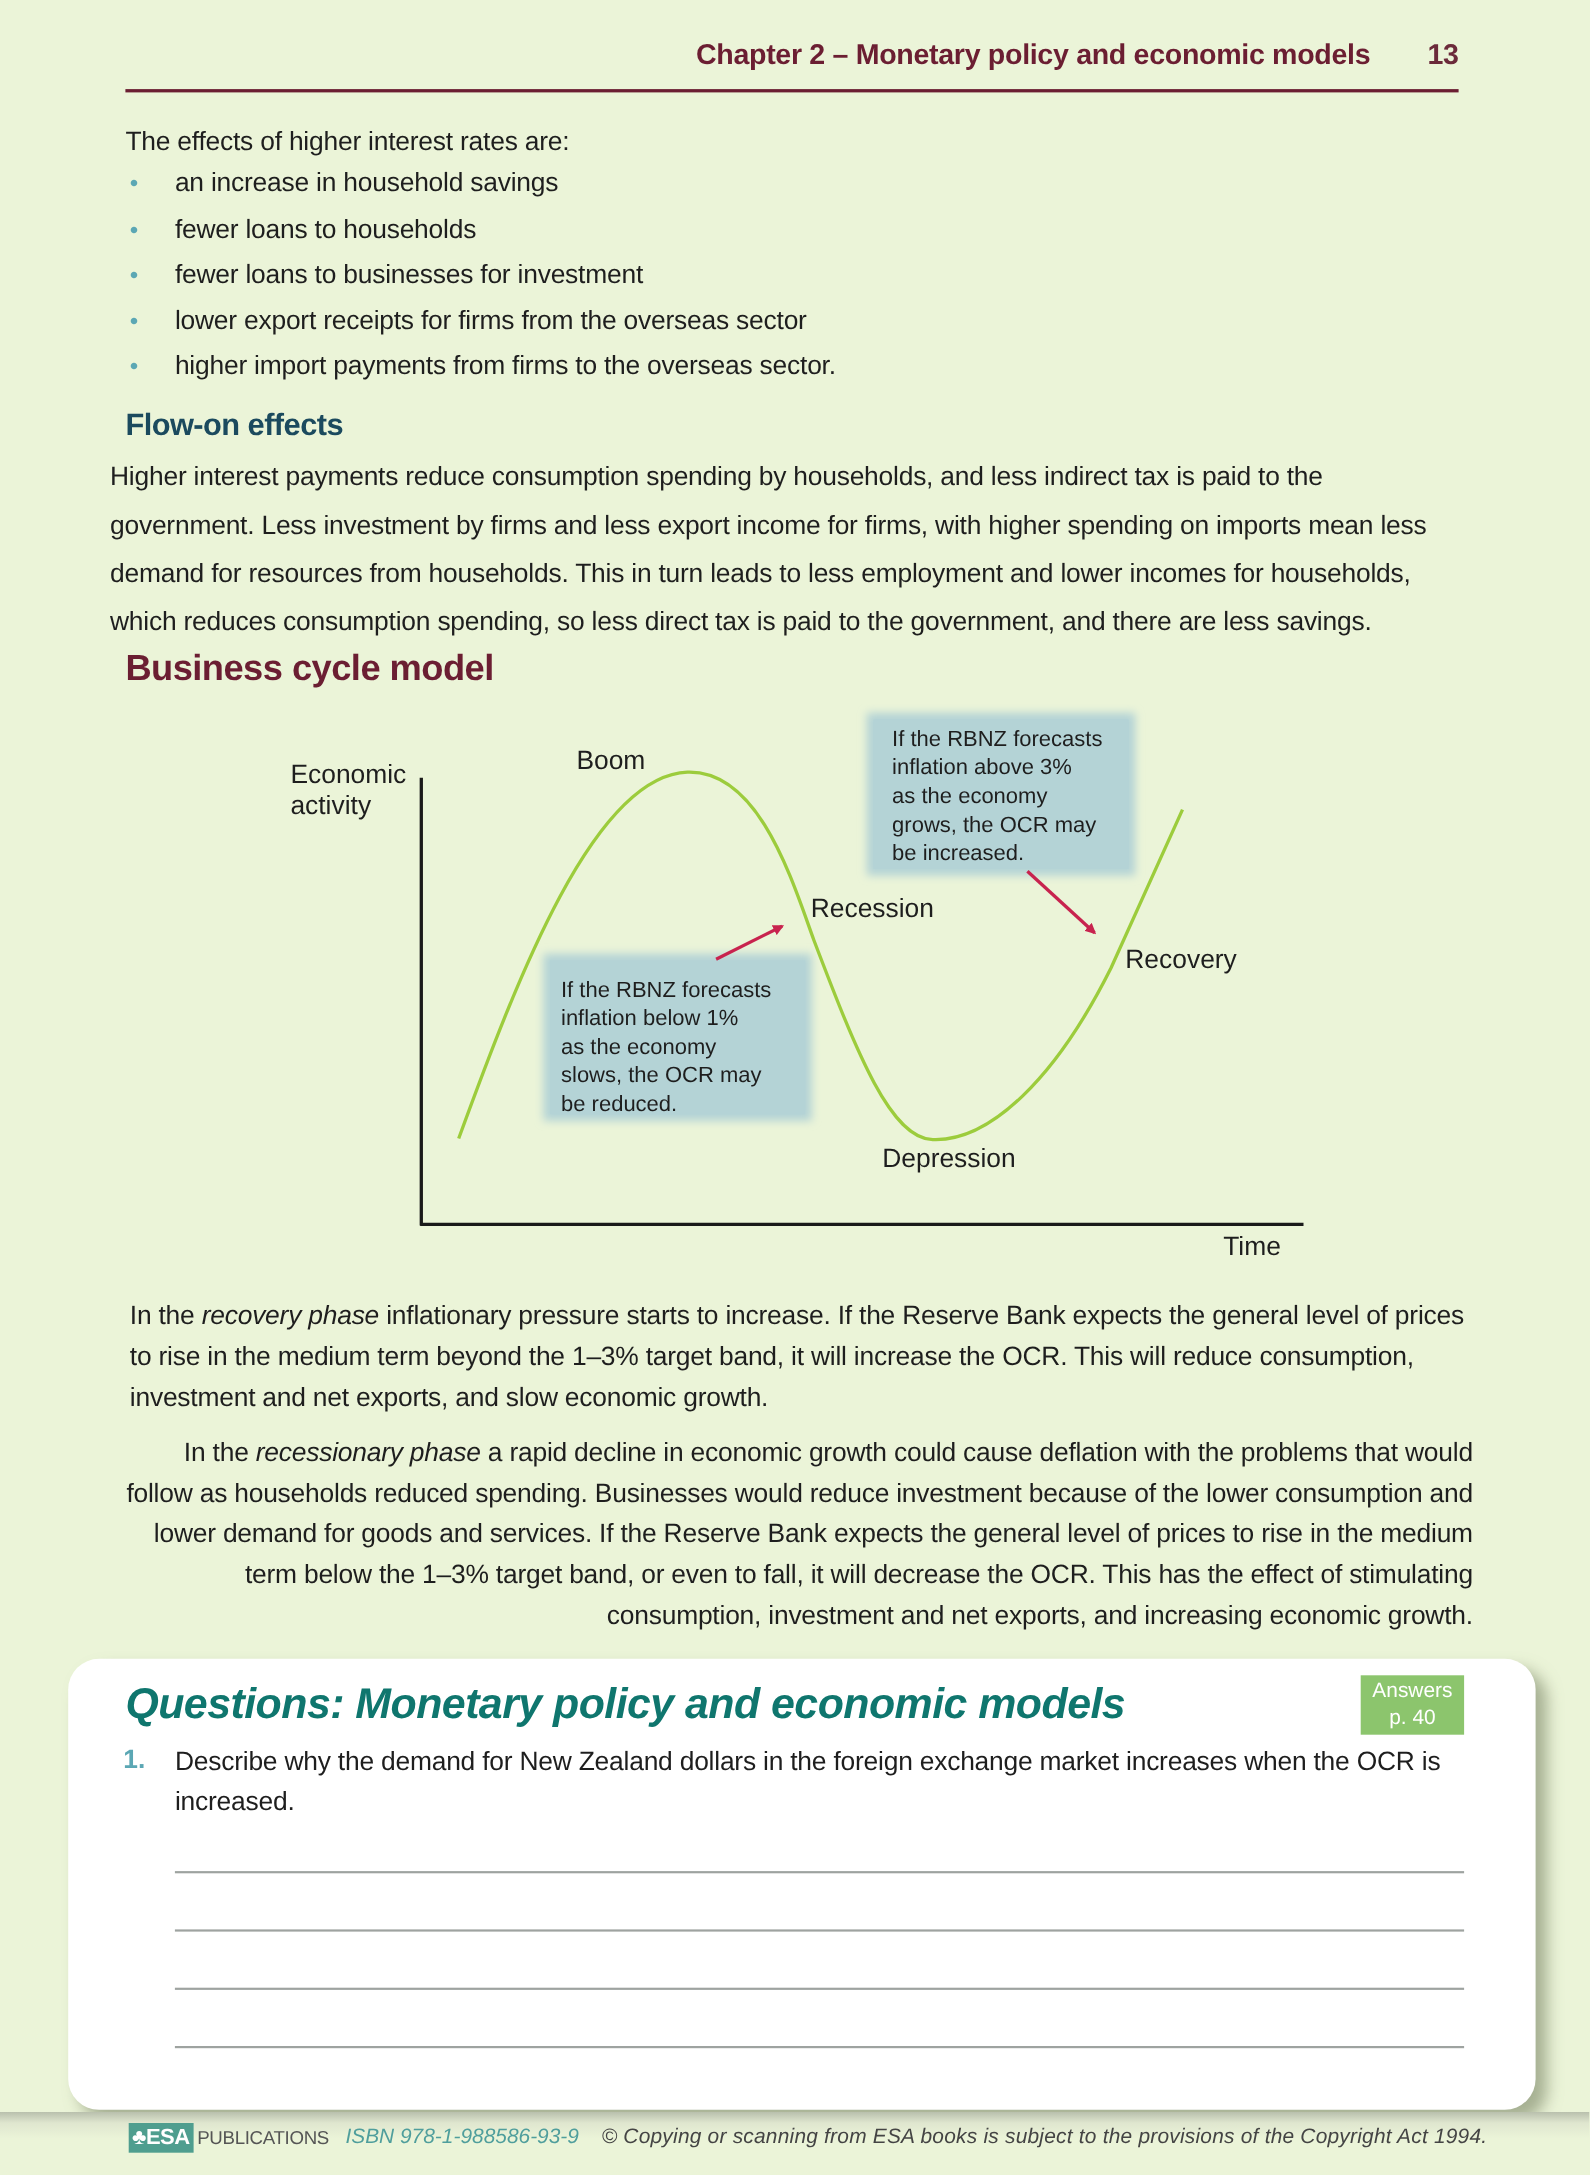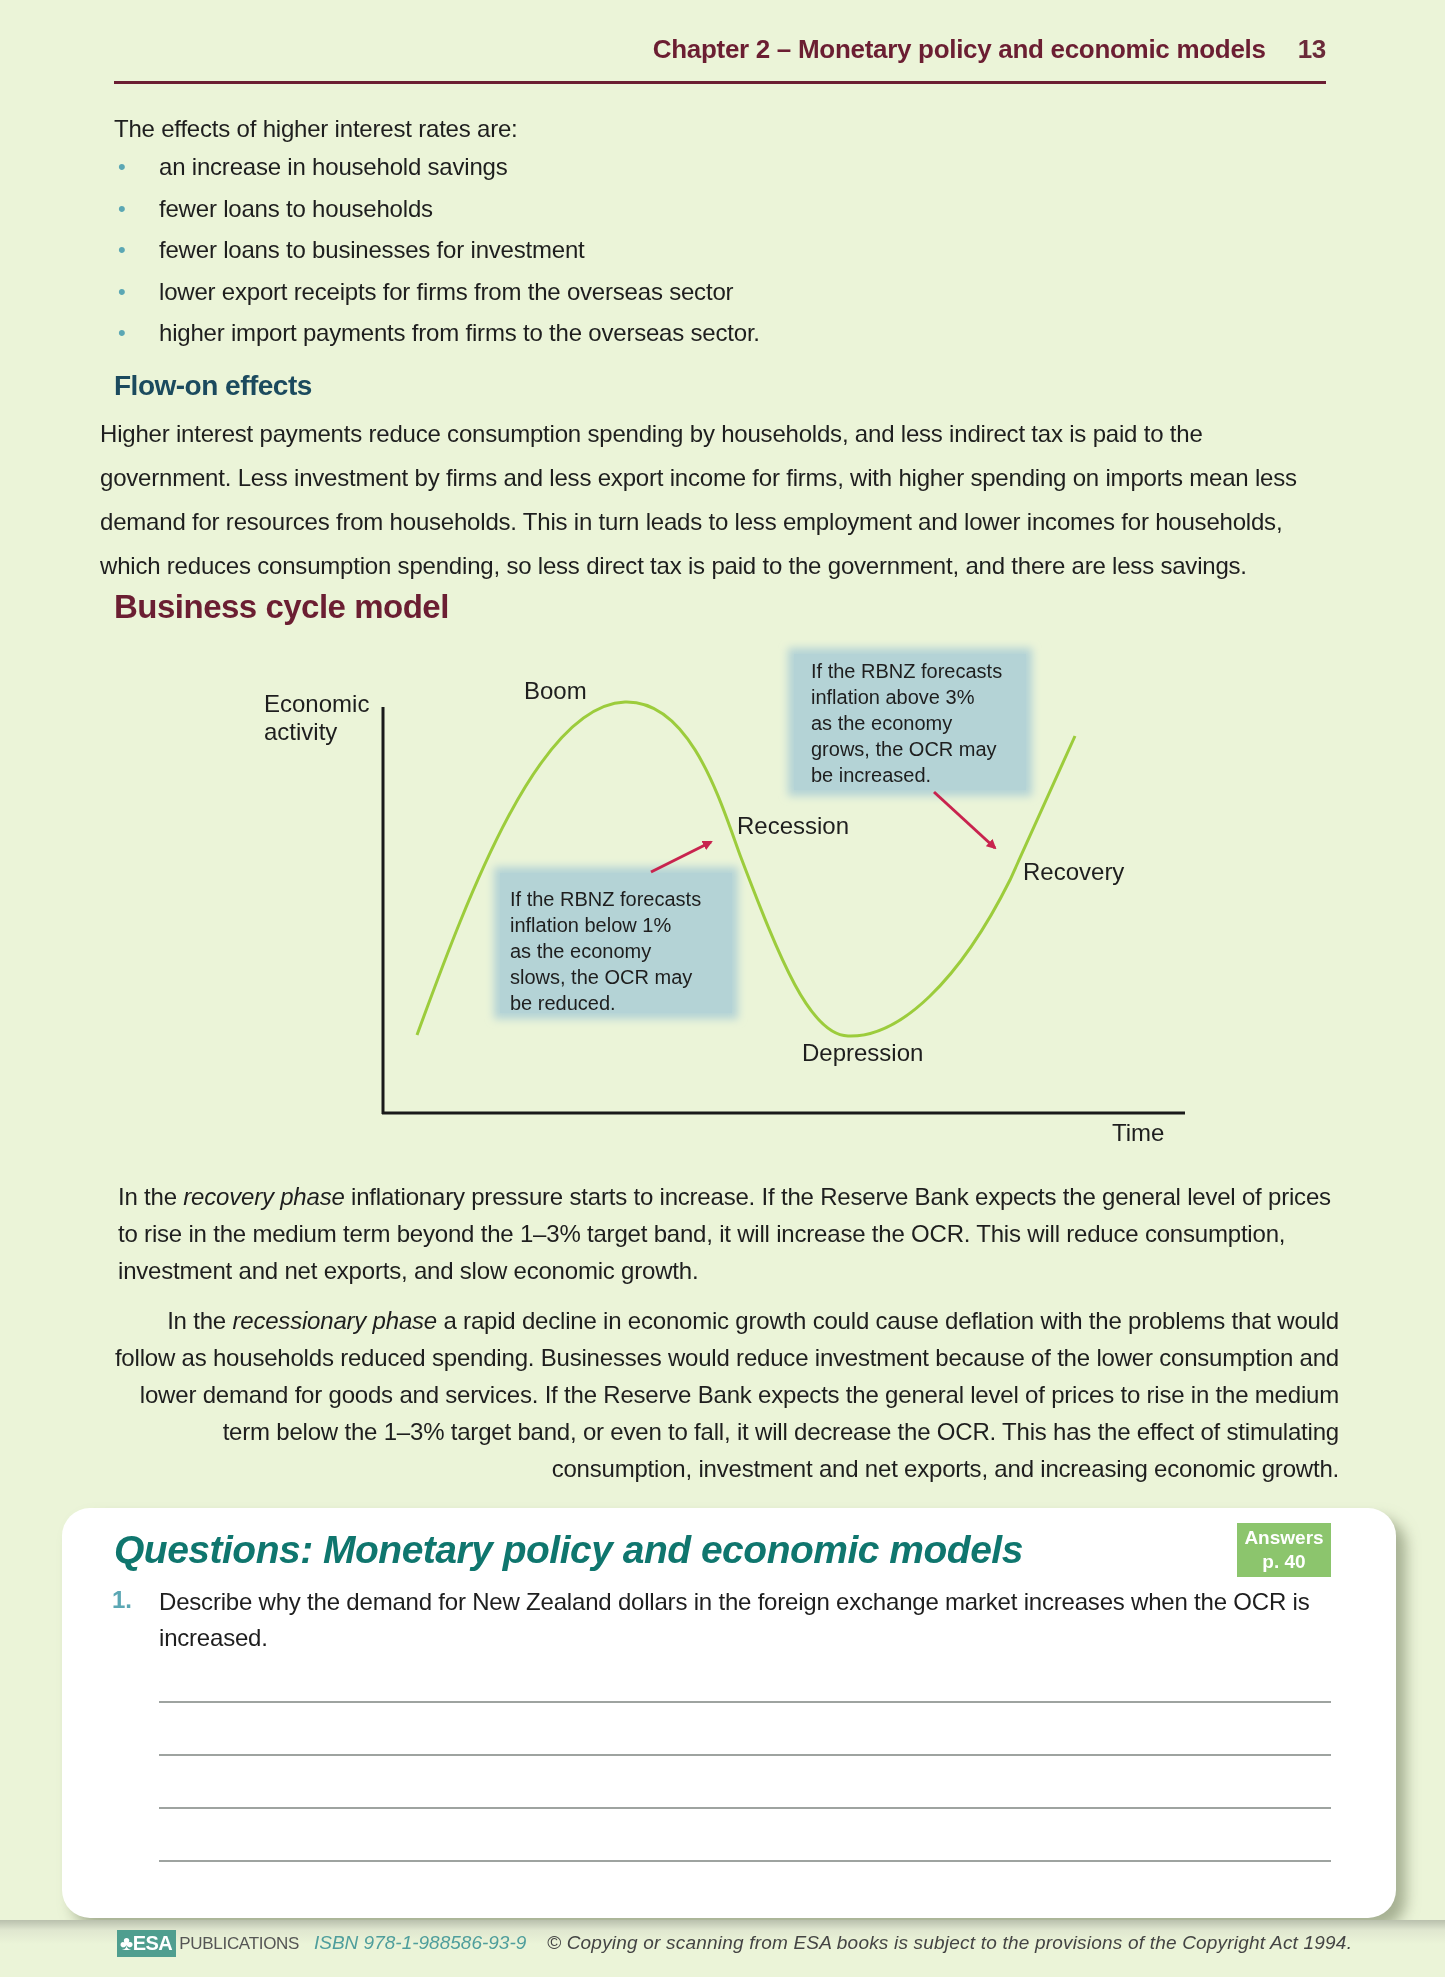--- a/index.html
+++ b/index.html
@@ -8,21 +8,21 @@
     background:#ebf4d8;
     font-family:"Liberation Sans", sans-serif;
     color:#1e1e1e;
   }
   .abs { position:absolute; }
   .running-head {
     left:114px; top:34px; width:1212px; height:36px;
     text-align:right; font-weight:bold; font-size:26px; color:#6b1e32;
     letter-spacing:-0.3px;
   }
-  .running-head .pg { display:inline-block; margin-left:32px; color:#6b2a3a; }
+  .running-head .pg { display:inline-block; margin-left:52px; color:#6b2a3a; }
   .head-rule { left:114px; top:81px; width:1212px; height:3px; background:#6b1e32; }
 
   .body-text { font-size:24px; line-height:33px; letter-spacing:-0.2px; }
   .intro { left:114px; top:112px; width:1220px; }
   .bullets { left:114px; top:150px; width:1220px; margin:0; padding:0; list-style:none; }
   .bullets li { position:relative; padding-left:45px; height:41.5px; }
   .bullets .dot { position:absolute; left:4px; top:0; color:#5ba7b4; font-size:22px; }
 
   .h-flow { left:114px; top:370px; font-size:28px; font-weight:bold; color:#1b4a5e; letter-spacing:-0.5px; }
   .flow-p { left:100px; top:412px; width:1225px; line-height:44px; }
@@ -36,21 +36,21 @@
   .para2 { left:114px; top:1302px; width:1225px; line-height:37px;text-align:right; }
 
   .qbox {
     left:62px; top:1508px; width:1334px; height:410px;
     background:#ffffff; border-radius:28px;
     box-shadow: 10px 10px 14px rgba(110,120,90,0.55);
   }
   .q-title { left:114px; top:1528px; font-size:39px; font-weight:bold; font-style:italic; color:#0f766e; letter-spacing:-0.5px; }
   .answers-badge {
     left:1237px; top:1523px; width:94px; height:54px; background:#8cc56d;
-    color:#ffffff; font-size:19px; font-weight:bold; text-align:center; line-height:24px; padding-top:3px; box-sizing:border-box;
+    color:#ffffff; font-size:19px; font-weight:normal; text-align:center; line-height:24px; padding-top:3px; box-sizing:border-box;
   }
   .q-num { left:112px; top:1586px; font-size:24px; font-weight:bold; color:#5ba7b4; }
   .q-text { left:159px; top:1584px; width:1180px; line-height:36px; }
   .ans-line { left:159px; width:1172px; height:2px; background:#9ea3a0; }
 
   .footer-band { left:0; top:1920px; width:1445px; height:57px;
     background:linear-gradient(to bottom, #b9c0ad 0px, #dfe6cf 10px, #ebf4d8 24px); }
   .esa-logo { left:117px; top:1930px; height:27px; display:flex; align-items:center; }
   .esa-mark { background:#4f9e8f; color:#fff; font-weight:bold; font-size:20px; height:27px; line-height:27px; padding:0 4px 0 3px; letter-spacing:-0.5px; }
   .esa-pub { color:#555; font-size:17px; margin-left:3px; letter-spacing:-0.3px; }

